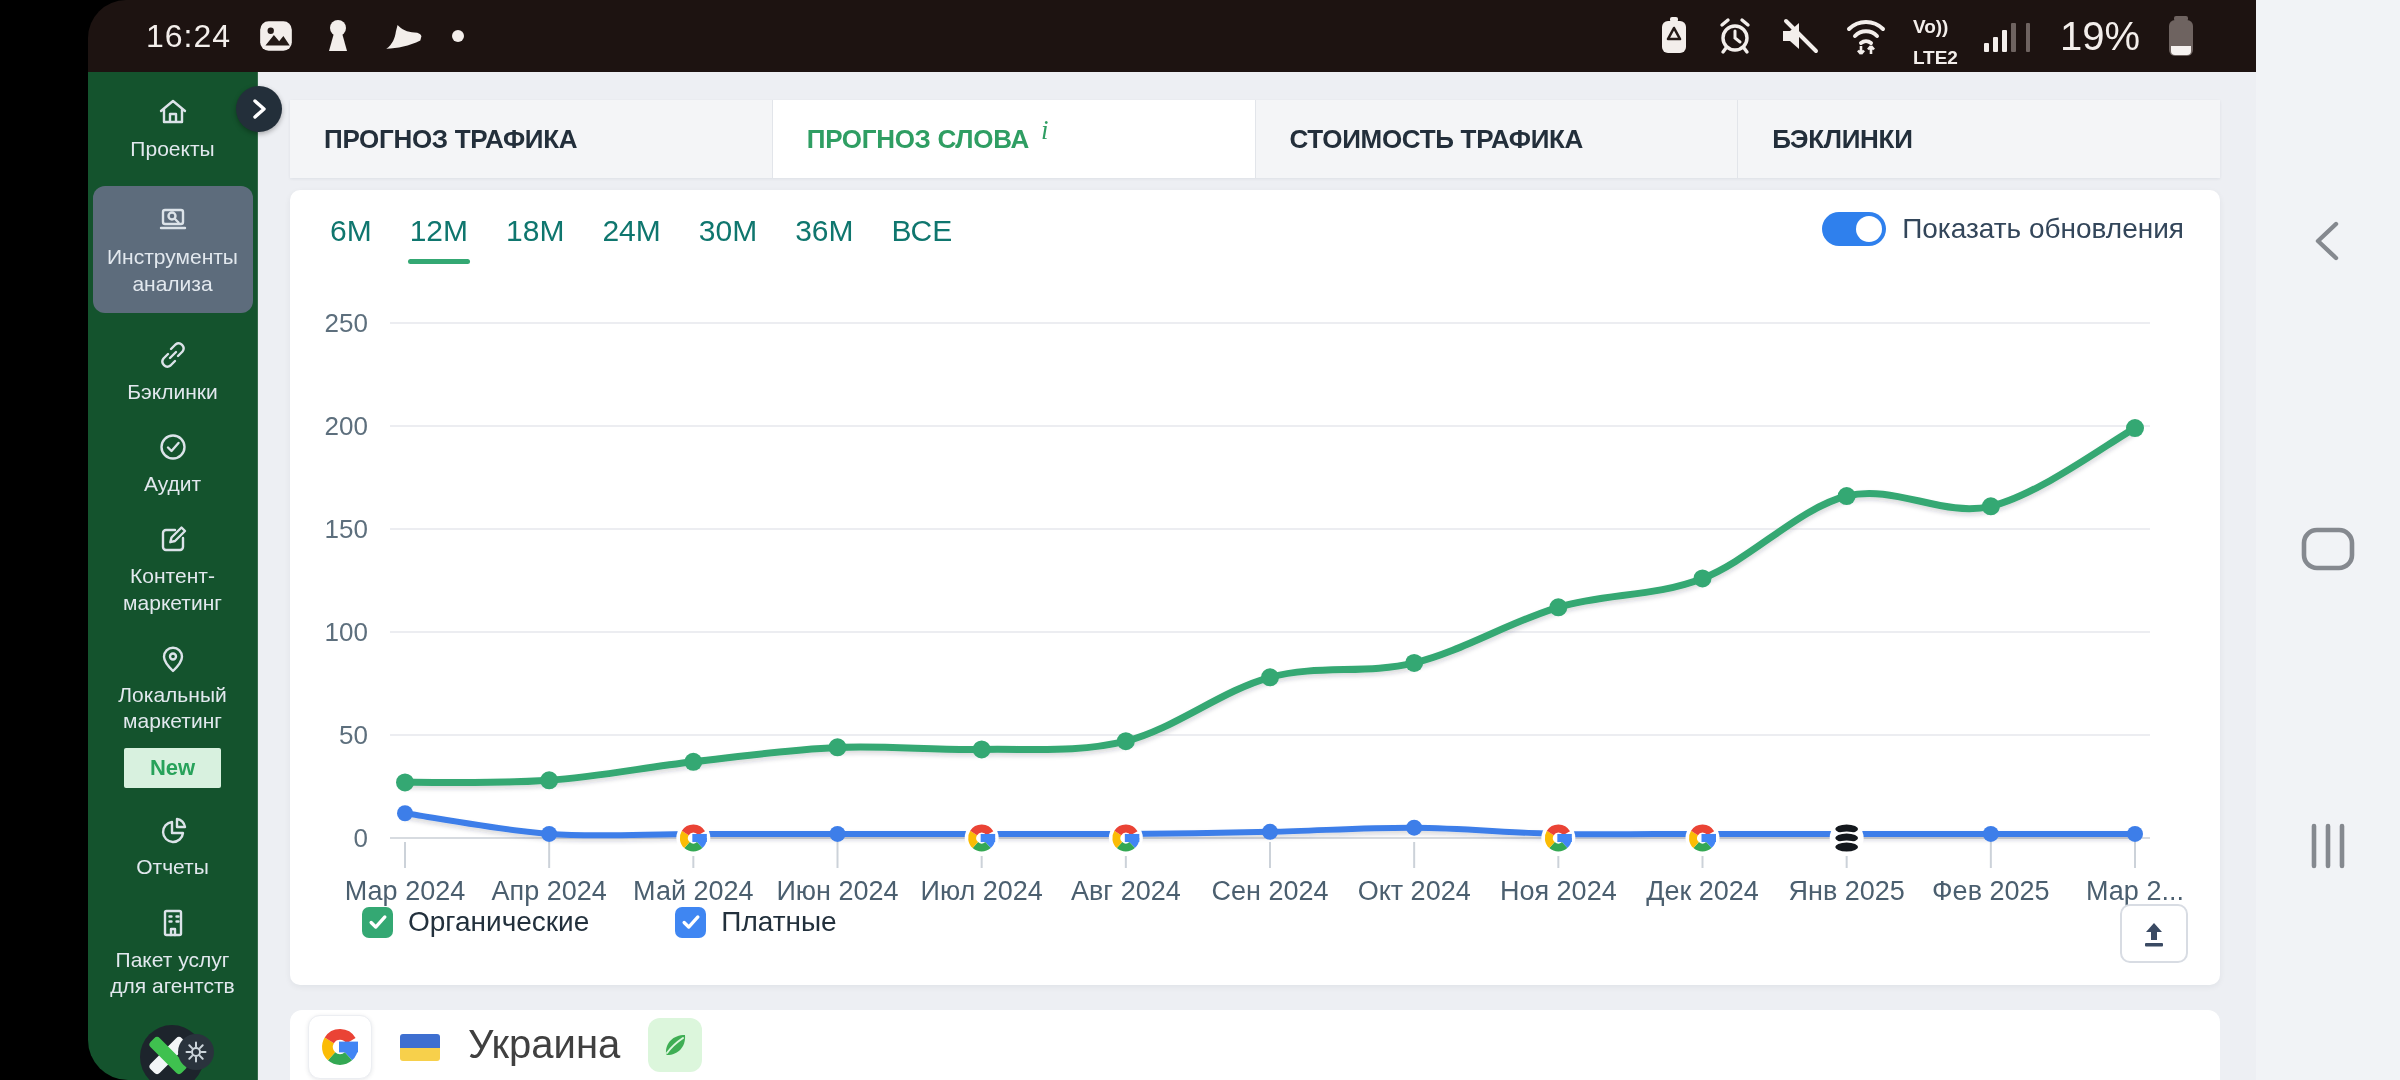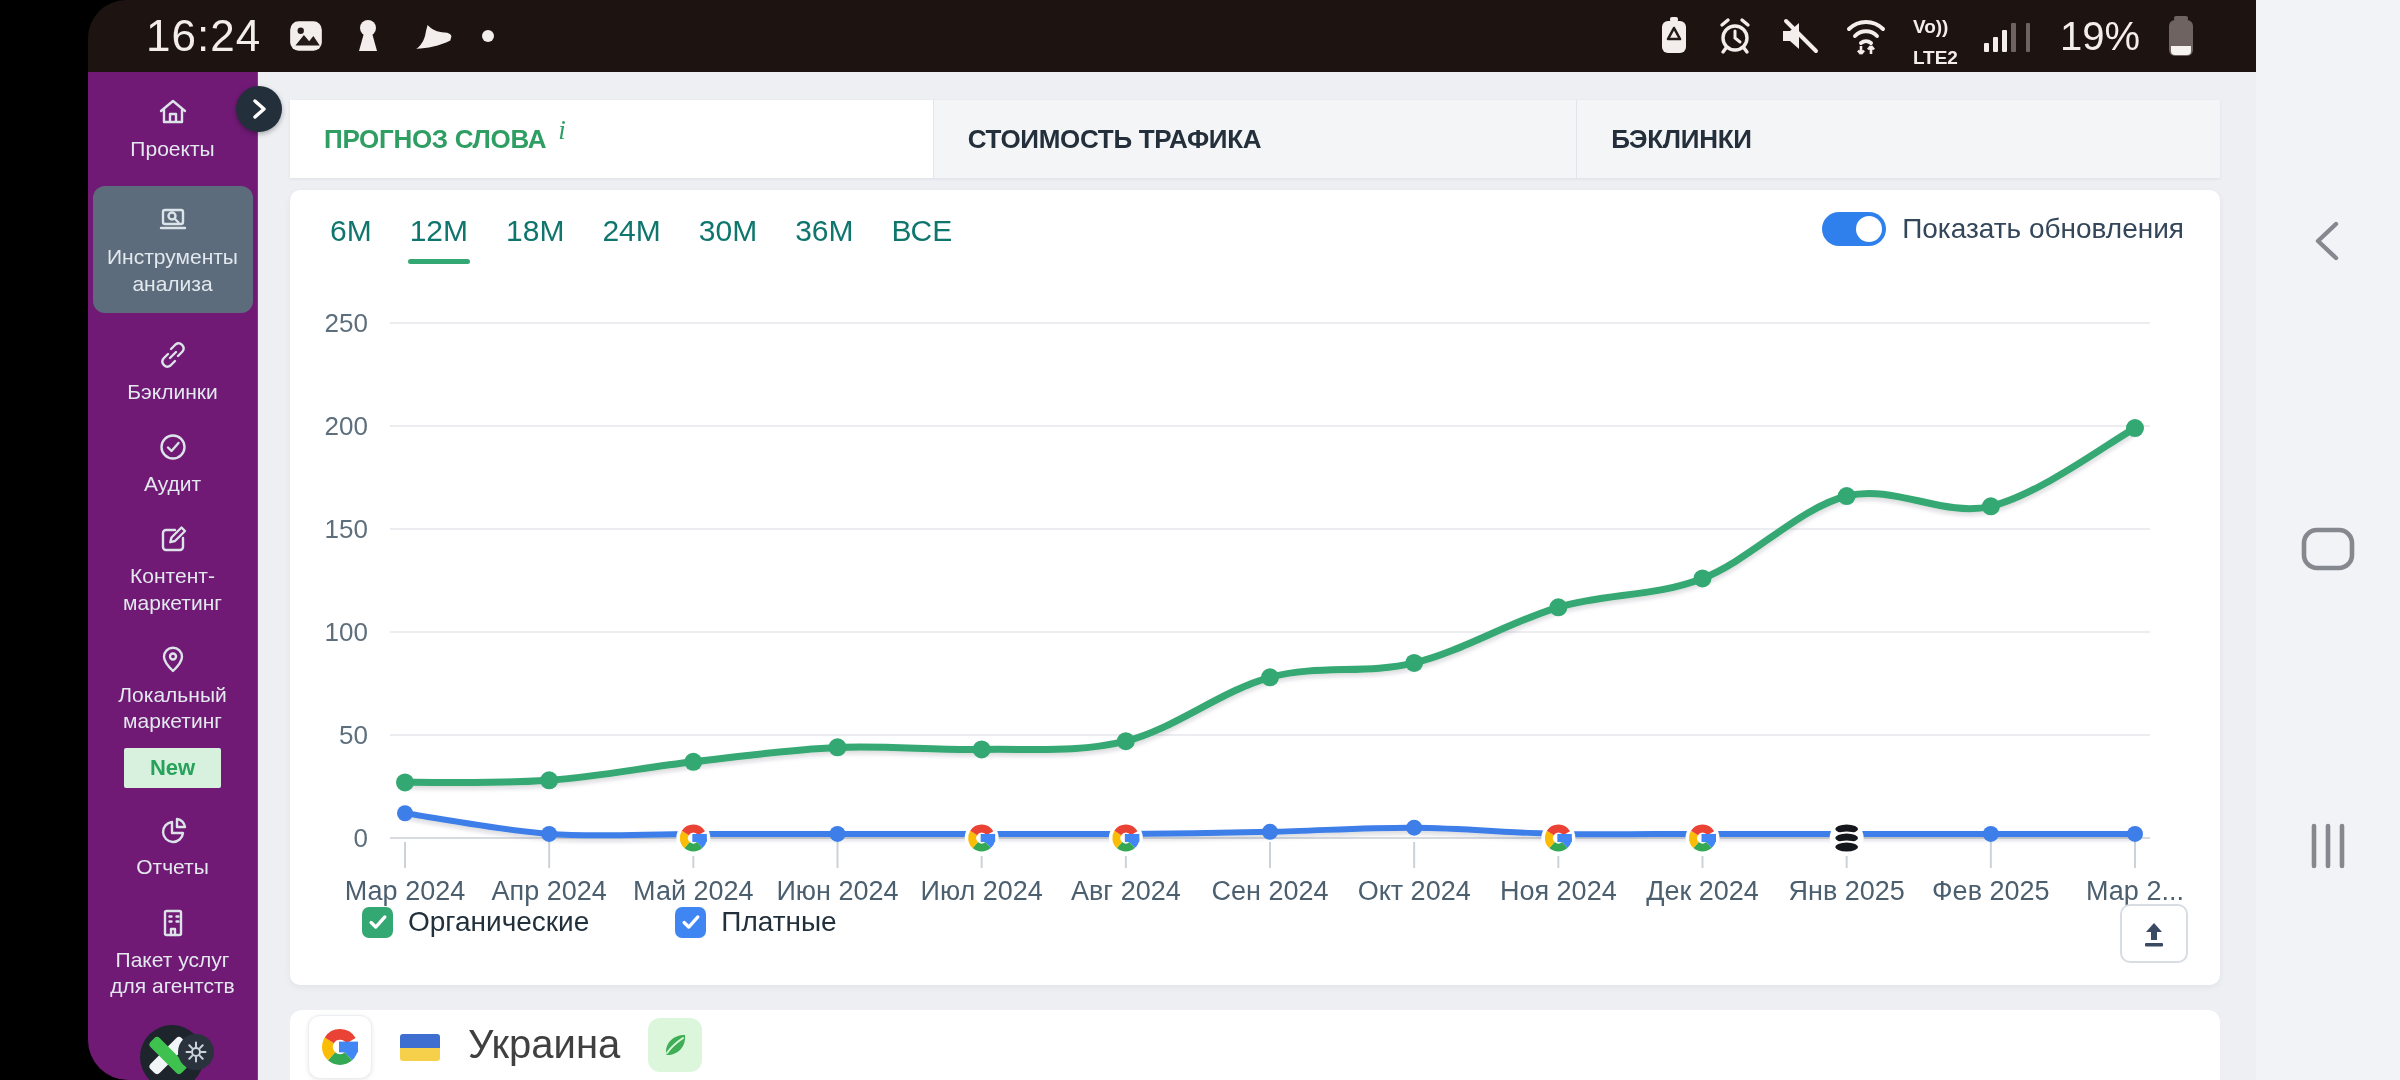--- a/index.html
+++ b/index.html
@@ -10,30 +10,30 @@
   }
   
   .statusbar{
     position:absolute;left:88px;top:0;width:2168px;height:72px;
     background:#1d1311;border-top-left-radius:38px;
     display:flex;align-items:center;justify-content:space-between;
     color:#f3eeeb;
   }
   .sb-left{display:flex;align-items:center;gap:26px;padding-left:58px;}
   .sb-right{display:flex;align-items:center;gap:24px;padding-right:58px;}
-  .sb-time{font-size:44px;letter-spacing:1px;}
+  .sb-time{font-size:32px;letter-spacing:1px;}
   .sb-batt-pct{font-size:40px;}
   .volte{display:flex;flex-direction:column;line-height:1;align-items:flex-start;}
   .volte span{font-size:19px;font-weight:bold;margin-top:12px;}
   .icon{display:inline-flex;align-items:center;justify-content:center;}
   
   
   .sidebar{
     position:absolute;left:88px;top:72px;width:170px;height:1008px;
-    background:#701a75;border-bottom-left-radius:40px;
+    background:#14532d;border-bottom-left-radius:40px;
     border-right:1px solid rgba(255,255,255,.14);
     display:flex;flex-direction:column;align-items:center;
     padding-top:22px;box-sizing:border-box;gap:24px;
   }
   .sb-item{display:flex;flex-direction:column;align-items:center;gap:6px;width:152px;cursor:pointer;}
   .sb-item .sb-label{color:#e2e8ee;font-size:21px;text-align:center;line-height:1.25;}
   .sb-item.active{background:#5d6c7c;border-radius:12px;padding:16px 4px;}
   .sb-badge{
     margin-top:8px;background:#d8f1df;color:#27a25a;font-weight:bold;
     font-size:22px;padding:7px 26px;border-radius:2px;
@@ -270,20 +270,23 @@
   <span class="icon">
     <svg width="20" height="24" viewBox="0 0 20 24">
         <path d="M6 4l9 8-9 8" fill="none" stroke="#fff" stroke-width="3.4" stroke-linecap="round" stroke-linejoin="round"></path>
       </svg>
   </span>
 </div>
 
 <div class="main">
 
   <div class="tabbar" id="tabbar">
+      <div class="tab">
+        <span class="tab-label">ПРОГНОЗ ТРАФИКА</span>
+      </div>
       <div class="tab active">
         <span class="tab-label">ПРОГНОЗ СЛОВА</span>
         <span class="tab-info">i</span>
       </div>
       <div class="tab">
         <span class="tab-label">СТОИМОСТЬ ТРАФИКА</span>
       </div>
       <div class="tab">
         <span class="tab-label">БЭКЛИНКИ</span>
       </div>

